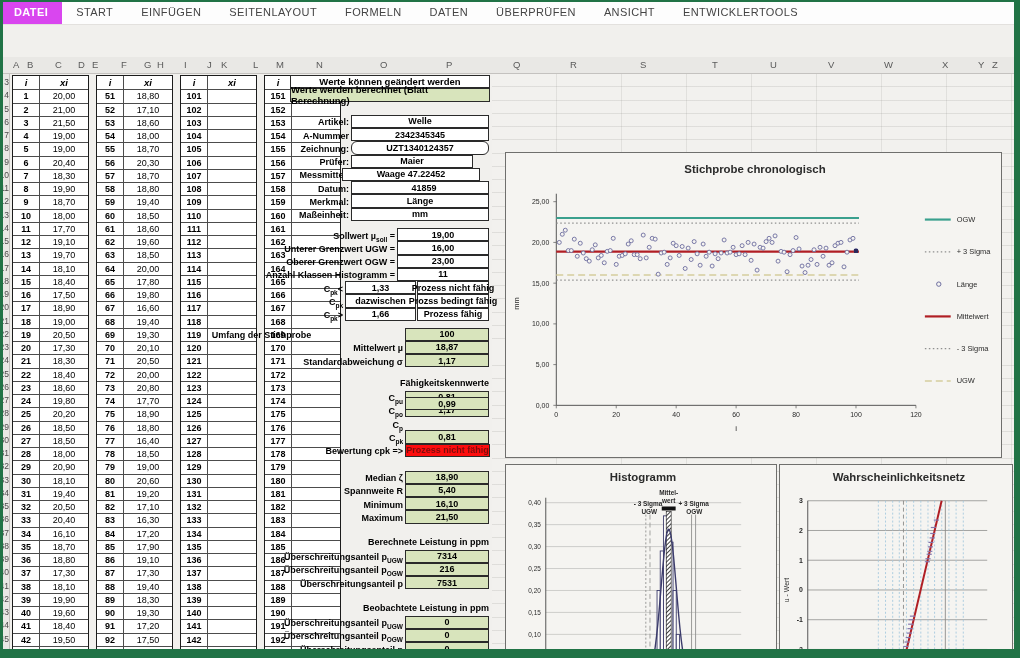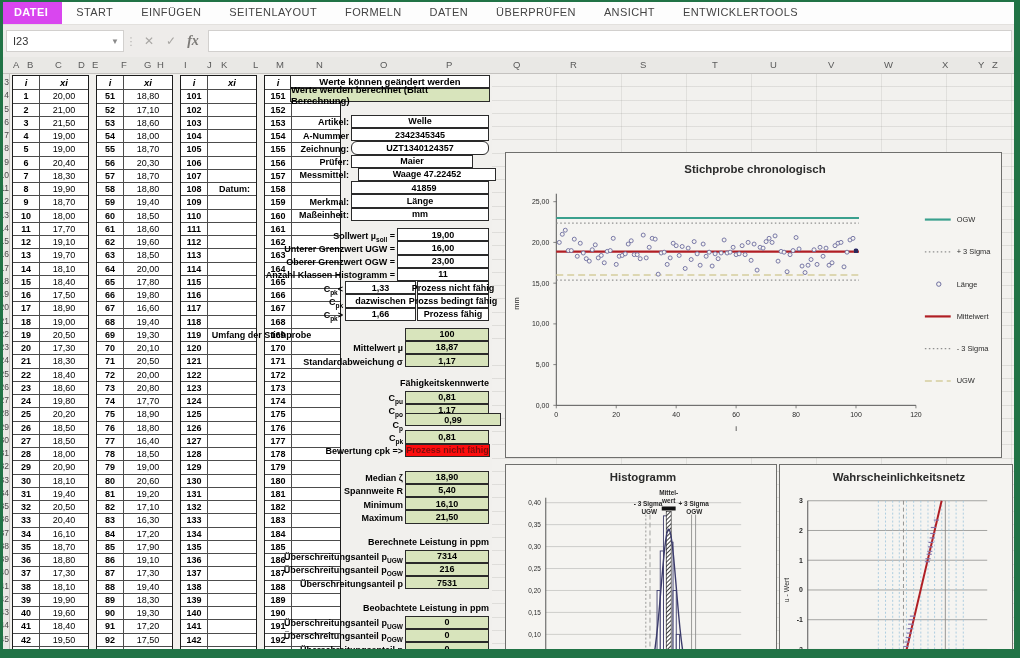--- a/index.html
+++ b/index.html
@@ -74,31 +74,20 @@
       <div class="tab">START</div>
       <div class="tab">EINFÜGEN</div>
       <div class="tab">SEITENLAYOUT</div>
       <div class="tab">FORMELN</div>
       <div class="tab">DATEN</div>
       <div class="tab">ÜBERPRÜFEN</div>
       <div class="tab">ANSICHT</div>
       <div class="tab">ENTWICKLERTOOLS</div>
     </div>
 
-  <div class="fbar">
-    <div class="namebox">
-      <span>I23</span>
-      <span class="dd">▼</span>
-    </div>
-    <div class="fsep">⋮</div>
-    <div class="fbtn">✕</div>
-    <div class="fbtn">✓</div>
-    <div class="fbtn fx">fx</div>
-    <div class="finput"></div>
-  </div>
 
   <div class="colhead" id="colhead">
       <span style="left: 13px;">A</span>
       <span style="left: 27px;">B</span>
       <span style="left: 55px;">C</span>
       <span style="left: 78px;">D</span>
       <span style="left: 92px;">E</span>
       <span style="left: 121px;">F</span>
       <span style="left: 144px;">G</span>
       <span style="left: 157px;">H</span>
@@ -889,22 +878,22 @@
         <div class="banner f-abs green" style="left: 290px; top: 14.256px; width: 200px; height: 13.256px;">Werte werden berechnet (Blatt Berechnung)</div>
         <div class="flabel" style="top: 43.3px; left: 120px; width: 229px;">Artikel:</div>
         <div class="fbox" style="left: 351px; top: 40.8px; width: 138px; height: 13.256px;">Welle</div>
         <div class="flabel" style="top: 56.556px; left: 120px; width: 229px;">A-Nummer</div>
         <div class="fbox" style="left: 351px; top: 54.056px; width: 138px; height: 13.256px;">2342345345</div>
         <div class="flabel" style="top: 69.812px; left: 120px; width: 229px;">Zeichnung:</div>
         <div class="fbox" style="left: 351px; top: 67.312px; width: 138px; height: 13.256px; border-radius: 6px;">UZT1340124357</div>
         <div class="flabel" style="top: 83.068px; left: 120px; width: 229px;">Prüfer:</div>
         <div class="fbox" style="left: 351px; top: 80.568px; width: 122px; height: 13.256px;">Maier</div>
         <div class="flabel" style="top: 96.324px; left: 120px; width: 229px; text-align: right;">Messmittel:</div>
-        <div class="fbox" style="left: 358px; top: 93.824px; width: 138px; height: 13.256px;">Waage 47.22452</div>
-        <div class="flabel" style="top: 109.58px; left: 120px; width: 229px; text-align: center;">Datum:</div>
+        <div class="fbox" style="left: 342px; top: 93.824px; width: 138px; height: 13.256px;">Waage 47.22452</div>
+        <div class="flabel" style="top: 109.58px; left: 120px; width: 229px;">Datum:</div>
         <div class="fbox" style="left: 351px; top: 107.08px; width: 138px; height: 13.256px; padding-left: 8px;">41859</div>
         <div class="flabel" style="top: 122.836px; left: 120px; width: 229px;">Merkmal:</div>
         <div class="fbox" style="left: 351px; top: 120.336px; width: 138px; height: 13.256px;">Länge</div>
         <div class="flabel" style="top: 136.092px; left: 120px; width: 229px;">Maßeinheit:</div>
         <div class="fbox" style="left: 351px; top: 133.592px; width: 138px; height: 13.256px;">mm</div>
         <div class="flabel" style="top: 156.5px; left: 120px; width: 275px;">Sollwert µ<sub>soll</sub> =</div>
         <div class="fbox" style="left: 397px; top: 154px; width: 92px; height: 13.256px;">19,00</div>
         <div class="flabel" style="top: 169.756px; left: 120px; width: 275px;">Unterer Grenzwert UGW =</div>
         <div class="fbox" style="left: 397px; top: 167.256px; width: 92px; height: 13.256px;">16,00</div>
         <div class="flabel" style="top: 183.012px; left: 120px; width: 275px;">Oberer Grenzwert OGW =</div>
@@ -925,21 +914,21 @@
         <div class="flabel" style="top: 269.356px; left: 120px; width: 283px;">Mittelwert µ</div>
         <div class="fbox green" style="left: 405px; top: 266.856px; width: 84px; height: 13.256px;">18,87</div>
         <div class="flabel" style="top: 282.612px; left: 120px; width: 283px;">Standardabweichung σ</div>
         <div class="fbox green" style="left: 405px; top: 280.112px; width: 84px; height: 13.256px;">1,17</div>
         <div class="ftitle" style="top: 304px; left: 250px; width: 239px;">Fähigkeitskennwerte</div>
         <div class="flabel" style="top: 319px; left: 120px; width: 283px;">C<sub>pu</sub></div>
         <div class="fbox green" style="left: 405px; top: 316.5px; width: 84px; height: 13.256px;">0,81</div>
         <div class="flabel" style="top: 332.256px; left: 120px; width: 283px;">C<sub>po</sub></div>
         <div class="fbox green" style="left: 405px; top: 329.756px; width: 84px; height: 13.256px;">1,17</div>
         <div class="flabel" style="top: 345.512px; left: 120px; width: 283px;">C<sub>p</sub></div>
-        <div class="fbox green" style="left: 405px; top: 339px; width: 96px; height: 13.256px;">0,99</div>
+        <div class="fbox green" style="left: 405px; top: 323px; width: 84px; height: 13.256px;">0,99</div>
         <div class="flabel" style="top: 358.768px; left: 120px; width: 283px;">C<sub>pk</sub></div>
         <div class="fbox green" style="left: 405px; top: 356.268px; width: 84px; height: 13.256px;">0,81</div>
         <div class="flabel" style="top: 372px; left: 120px; width: 283px;">Bewertung cpk =&gt;</div>
         <div class="fbox red" style="left: 405px; top: 369.5px; width: 85px; height: 13.256px;">Prozess nicht fähig</div>
         <div class="flabel" style="top: 399px; left: 120px; width: 283px;">Median ζ</div>
         <div class="fbox green" style="left: 405px; top: 396.5px; width: 84px; height: 13.256px;">18,90</div>
         <div class="flabel" style="top: 412.256px; left: 120px; width: 283px;">Spannweite R</div>
         <div class="fbox green" style="left: 405px; top: 409.756px; width: 84px; height: 13.256px;">5,40</div>
         <div class="flabel" style="top: 425.512px; left: 120px; width: 283px;">Minimum</div>
         <div class="fbox green" style="left: 405px; top: 423.012px; width: 84px; height: 13.256px;">16,10</div>

